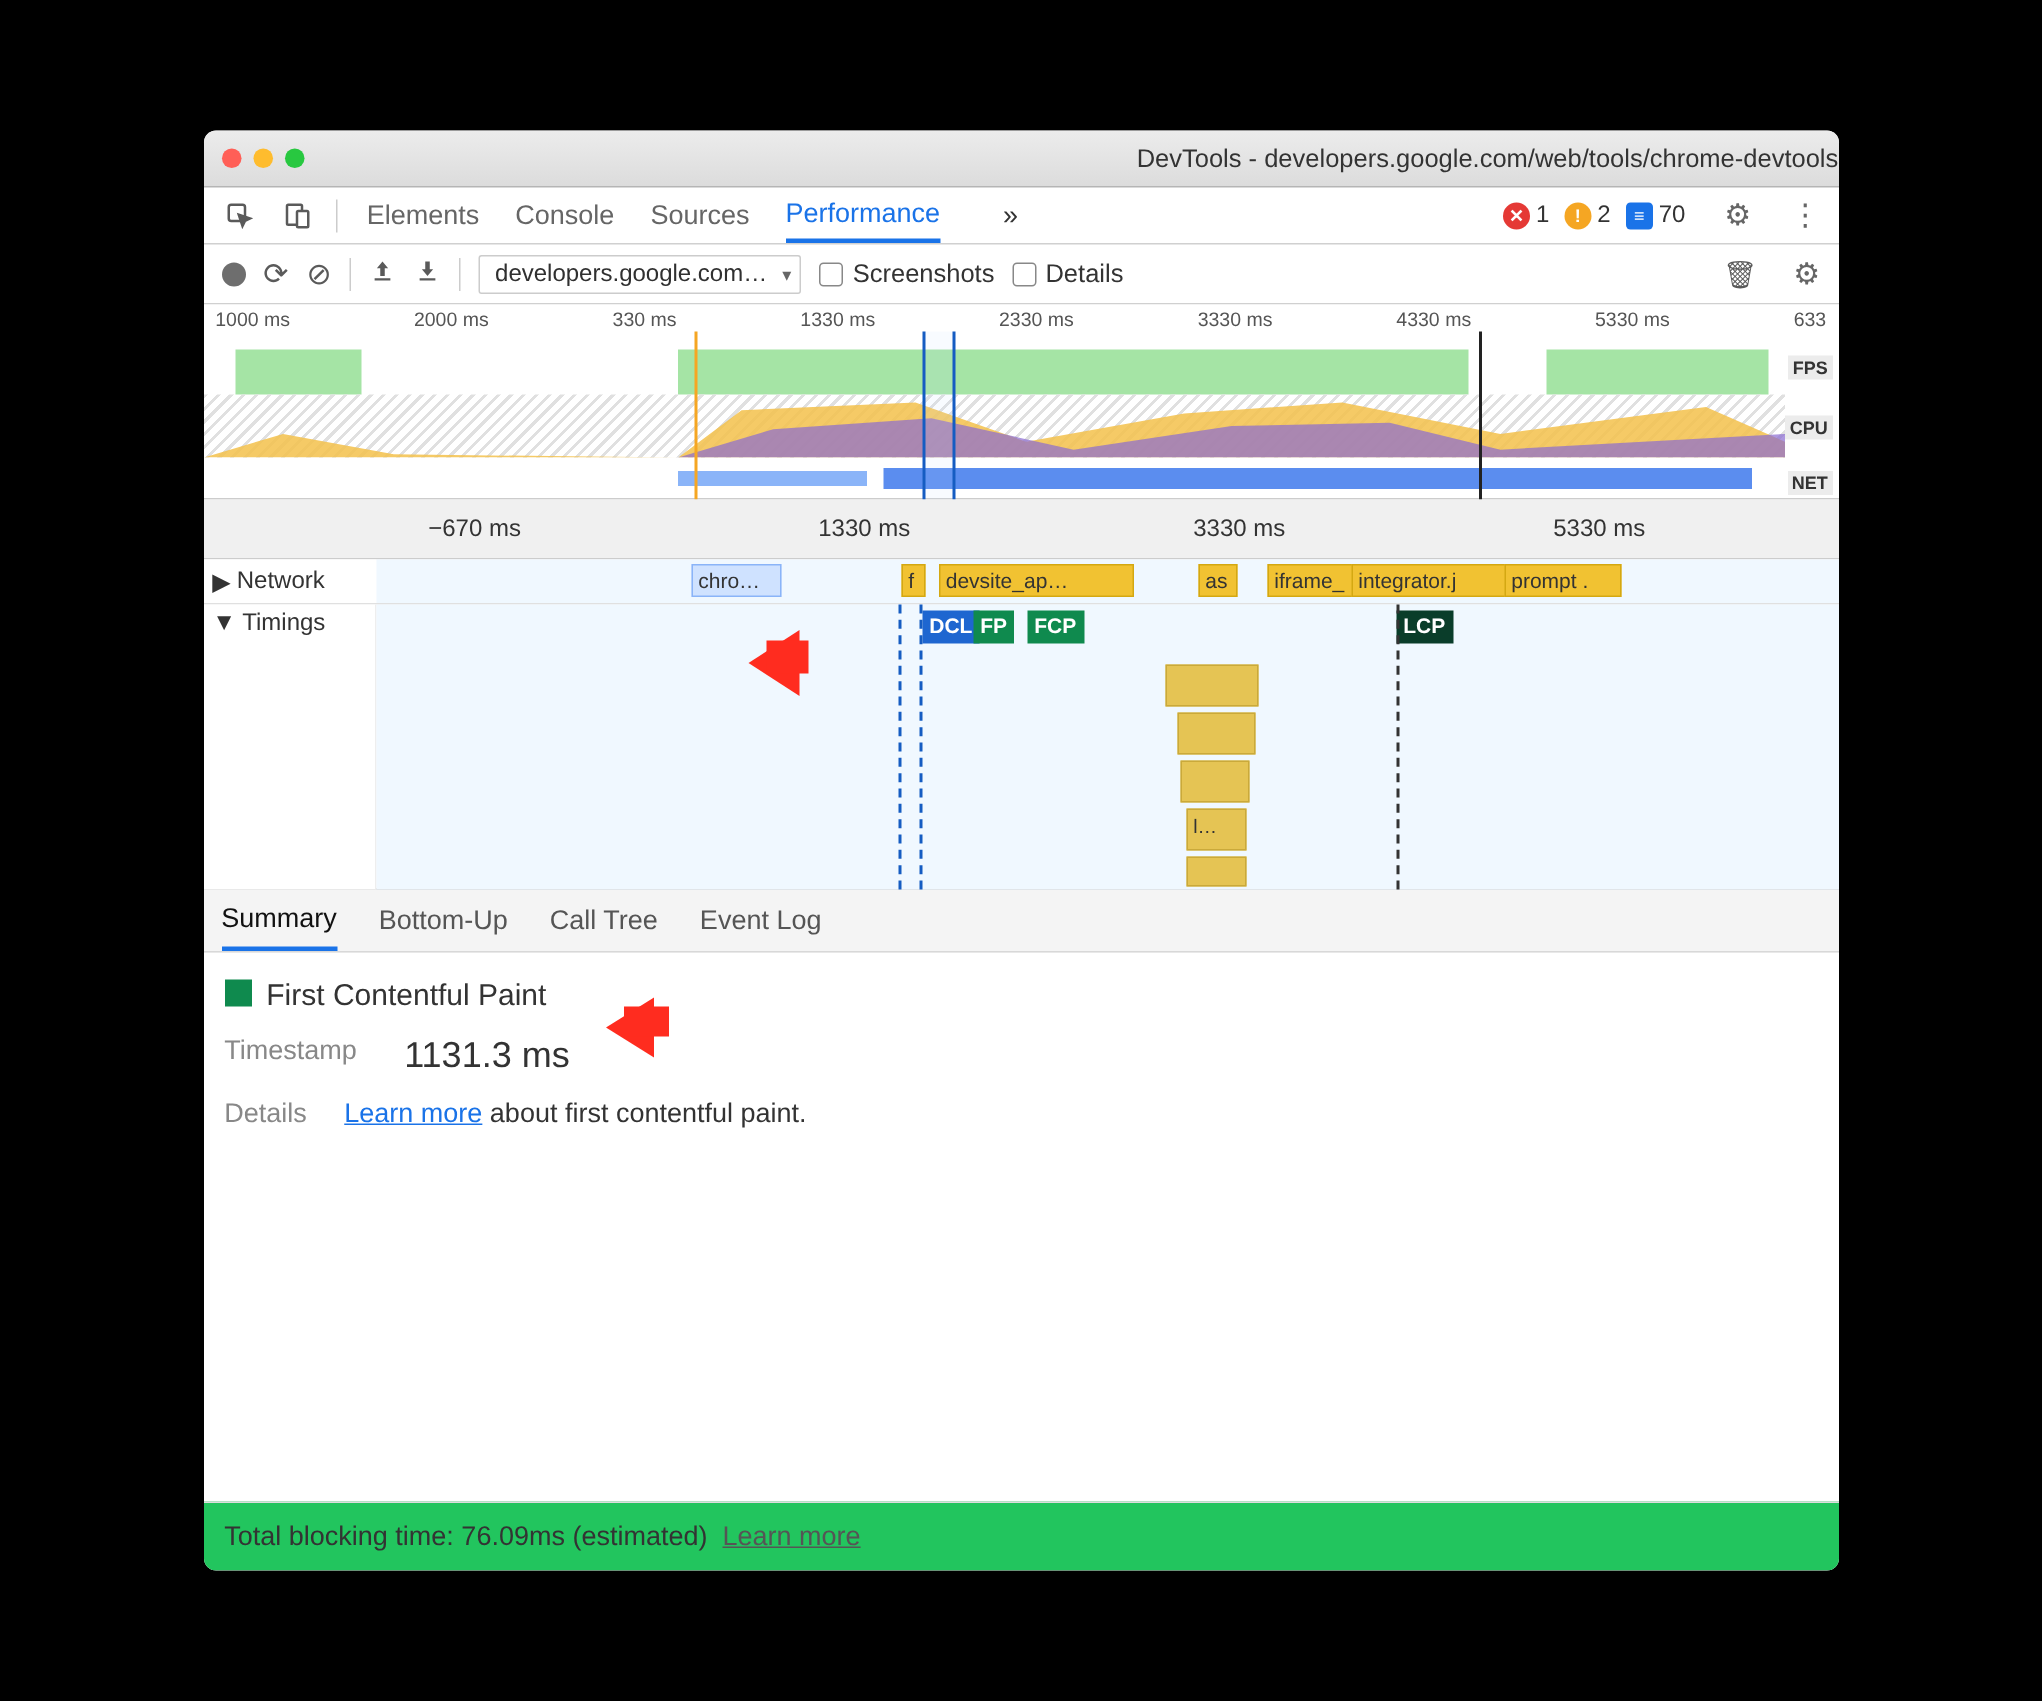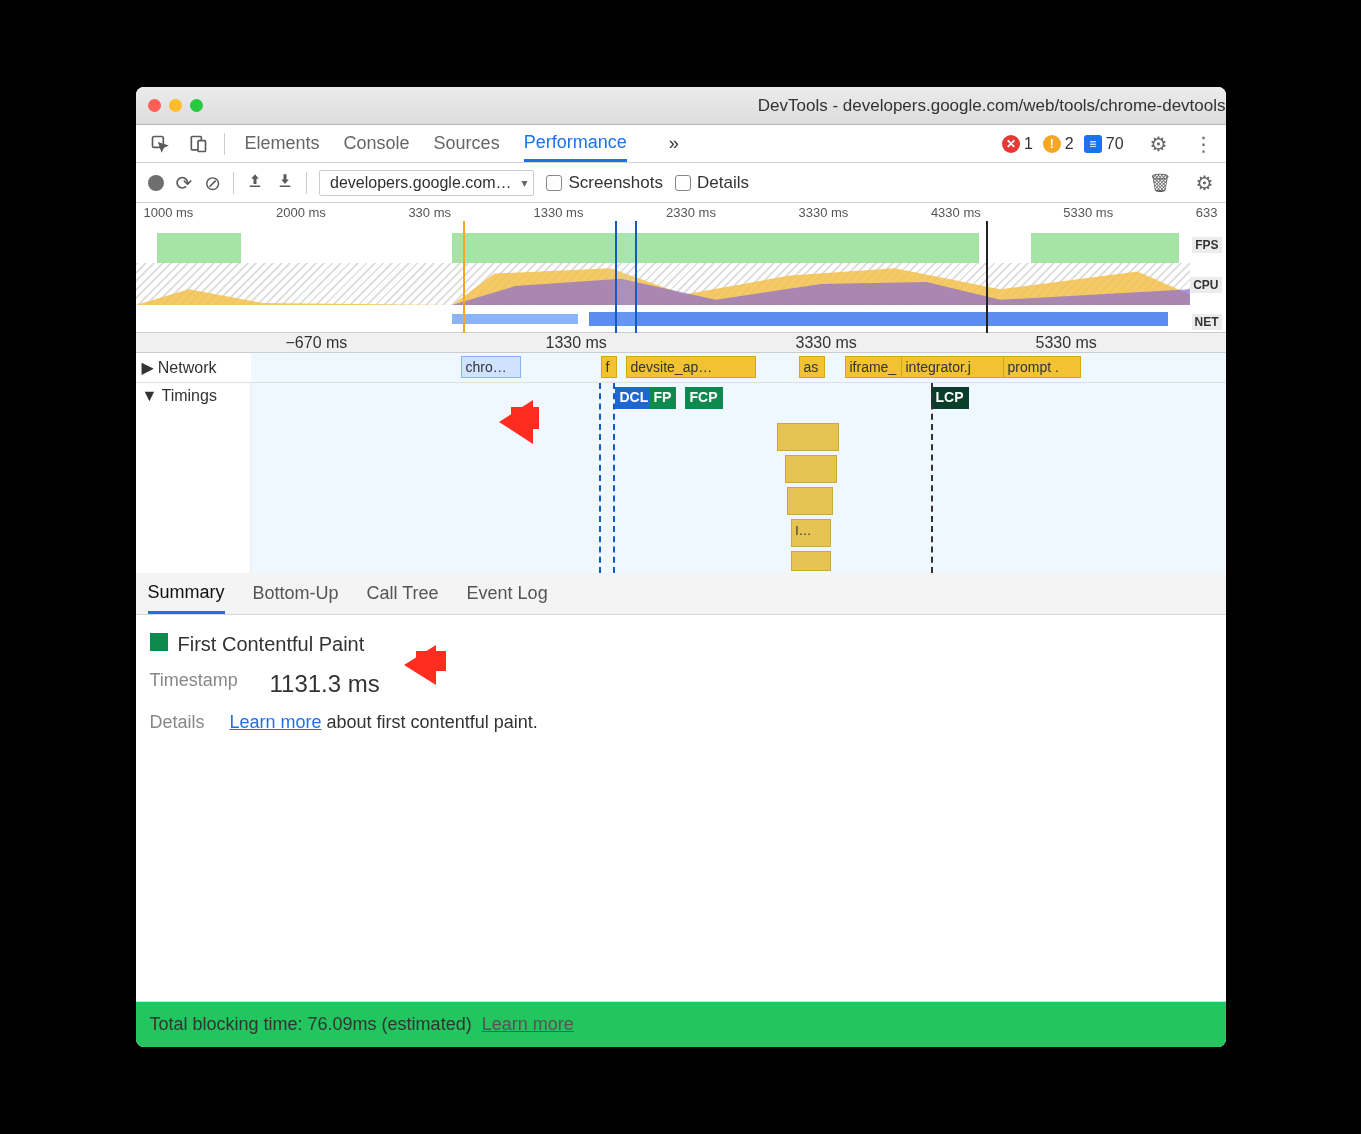--- a/index.html
+++ b/index.html
@@ -36,21 +36,21 @@
 .overview .ticks{display:flex;height:18px;font-size:13px;color:#555;padding:2px 8px 0 8px;justify-content:space-between;}
 .overview-body{position:relative;height:112px;}
 .fps-strip{position:absolute;top:0;left:0;right:36px;height:42px;}
 .fps-grass{position:absolute;bottom:0;height:30px;background:#a5e4a5;}
 .cpu-strip{position:absolute;top:42px;left:0;right:36px;height:42px;background:repeating-linear-gradient(135deg,#e0e0e0 0,#e0e0e0 2px,transparent 2px,transparent 6px);}
 .net-strip{position:absolute;top:88px;left:0;right:36px;height:20px;}
 .net-bar{position:absolute;height:10px;background:#8ab4f8;top:5px;}
 .vlabel{position:absolute;right:4px;font-size:12px;font-weight:bold;color:#333;background:#ececec;padding:1px 3px;}
 .ov-sel{position:absolute;top:0;bottom:0;border-left:2px solid #155cc2;border-right:2px solid #155cc2;background:rgba(200,220,255,0.12);}
 
-.ruler{height:20px;background:#f0f0f0;border-bottom:1px solid #ccc;display:flex;align-items:center;padding-left:180px;font-size:16px;color:#333;position:relative;}
+.ruler{height:40px;background:#f0f0f0;border-bottom:1px solid #ccc;display:flex;align-items:center;padding-left:180px;font-size:16px;color:#333;position:relative;}
 .ruler span{position:absolute;}
 
 .tracks{position:relative;height:220px;background:#fff;border-bottom:1px solid #aaa;}
 .track-row{display:flex;height:30px;border-bottom:1px solid #e0e0e0;}
 .track-label{width:115px;padding-left:6px;display:flex;align-items:center;font-size:16px;color:#333;cursor:pointer;gap:4px;background:#fff;}
 .track-body{position:relative;flex:1;background:#f0f8ff;}
 .network-chip{position:absolute;top:3px;height:22px;background:#f1c232;border:1px solid #d4a812;font-size:14px;padding:2px 4px;color:#333;overflow:hidden;white-space:nowrap;}
 .network-chip.blue{background:#cfe2ff;border-color:#8ab4f8;}
 .timing-area{position:relative;height:190px;display:flex;}
 .timing-left{width:115px;background:#fff;border-right:1px solid #eee;padding:4px 6px;font-size:16px;}

